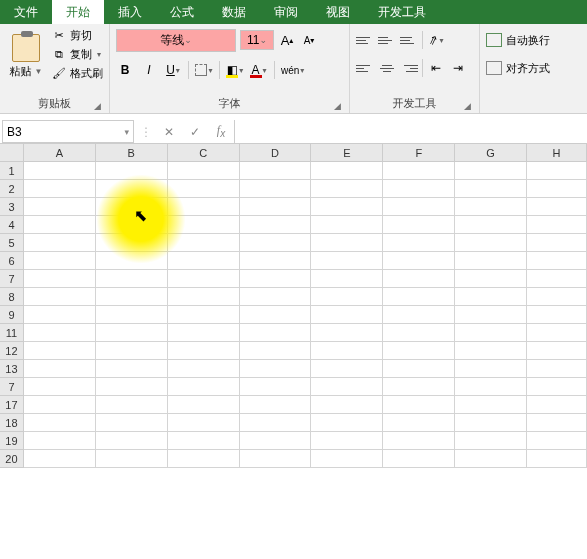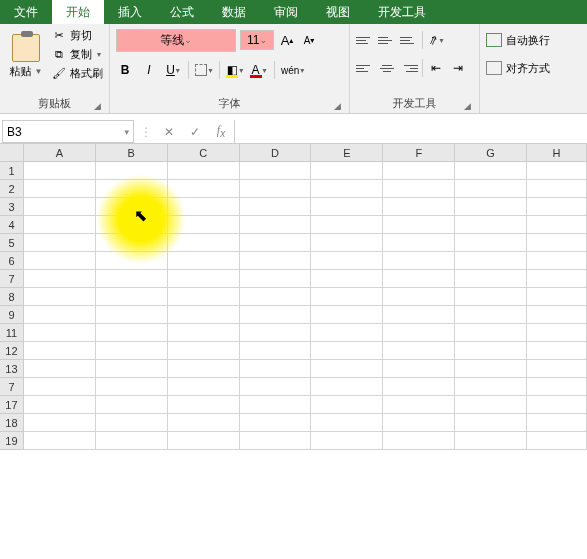--- a/index.html
+++ b/index.html
@@ -442,17 +442,28 @@
         <div class="row-h">19</div>
         <div class="cell" style="width: 72px;"></div>
         <div class="cell" style="width: 72px;"></div>
         <div class="cell" style="width: 72px;"></div>
         <div class="cell" style="width: 72px;"></div>
         <div class="cell" style="width: 72px;"></div>
         <div class="cell" style="width: 72px;"></div>
         <div class="cell" style="width: 72px;"></div>
         <div class="cell" style="width: 60px;"></div>
       </div>
+      <div class="row">
+        <div class="row-h">20</div>
+        <div class="cell" style="width: 72px;"></div>
+        <div class="cell" style="width: 72px;"></div>
+        <div class="cell" style="width: 72px;"></div>
+        <div class="cell" style="width: 72px;"></div>
+        <div class="cell" style="width: 72px;"></div>
+        <div class="cell" style="width: 72px;"></div>
+        <div class="cell" style="width: 72px;"></div>
+        <div class="cell" style="width: 60px;"></div>
+      </div>
     </div>
 
   <div class="spot" style="left:96px;top:30px"></div>
   <div class="cursor" style="left:134px;top:62px">⬉</div>
 </div>
 
 </body></html>

